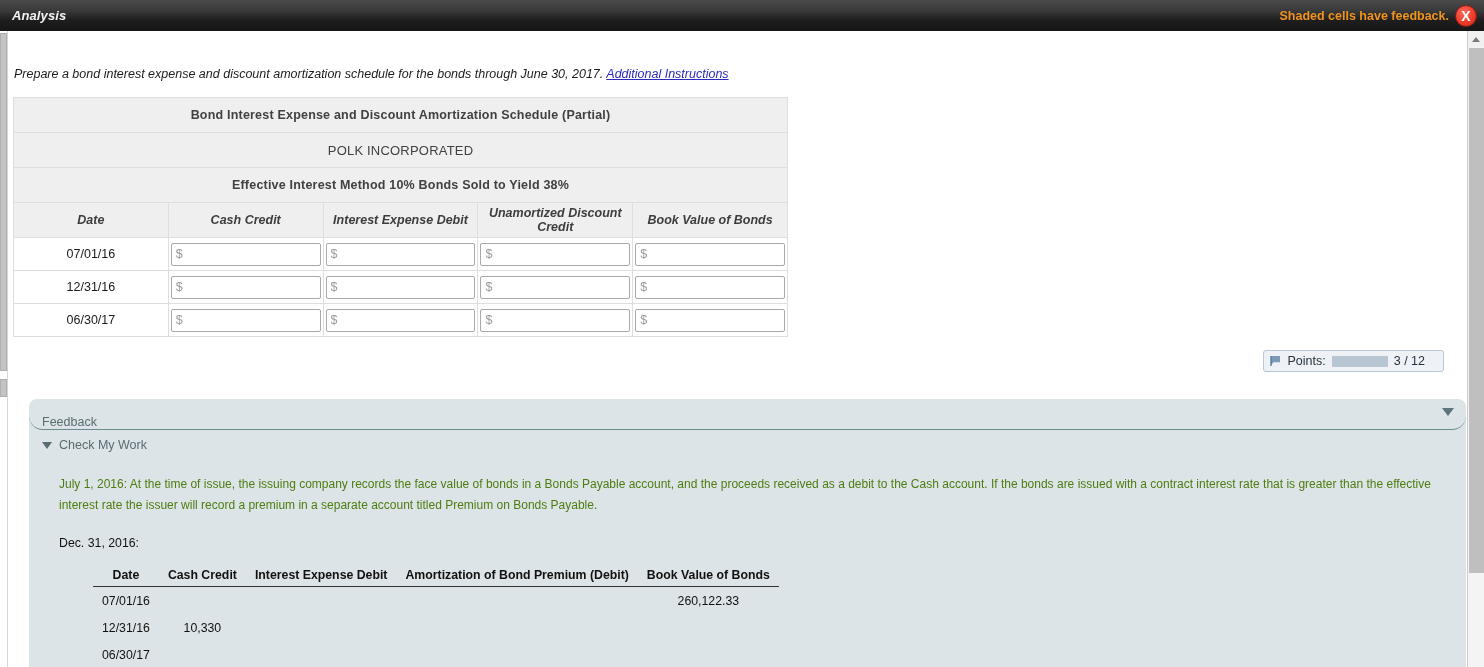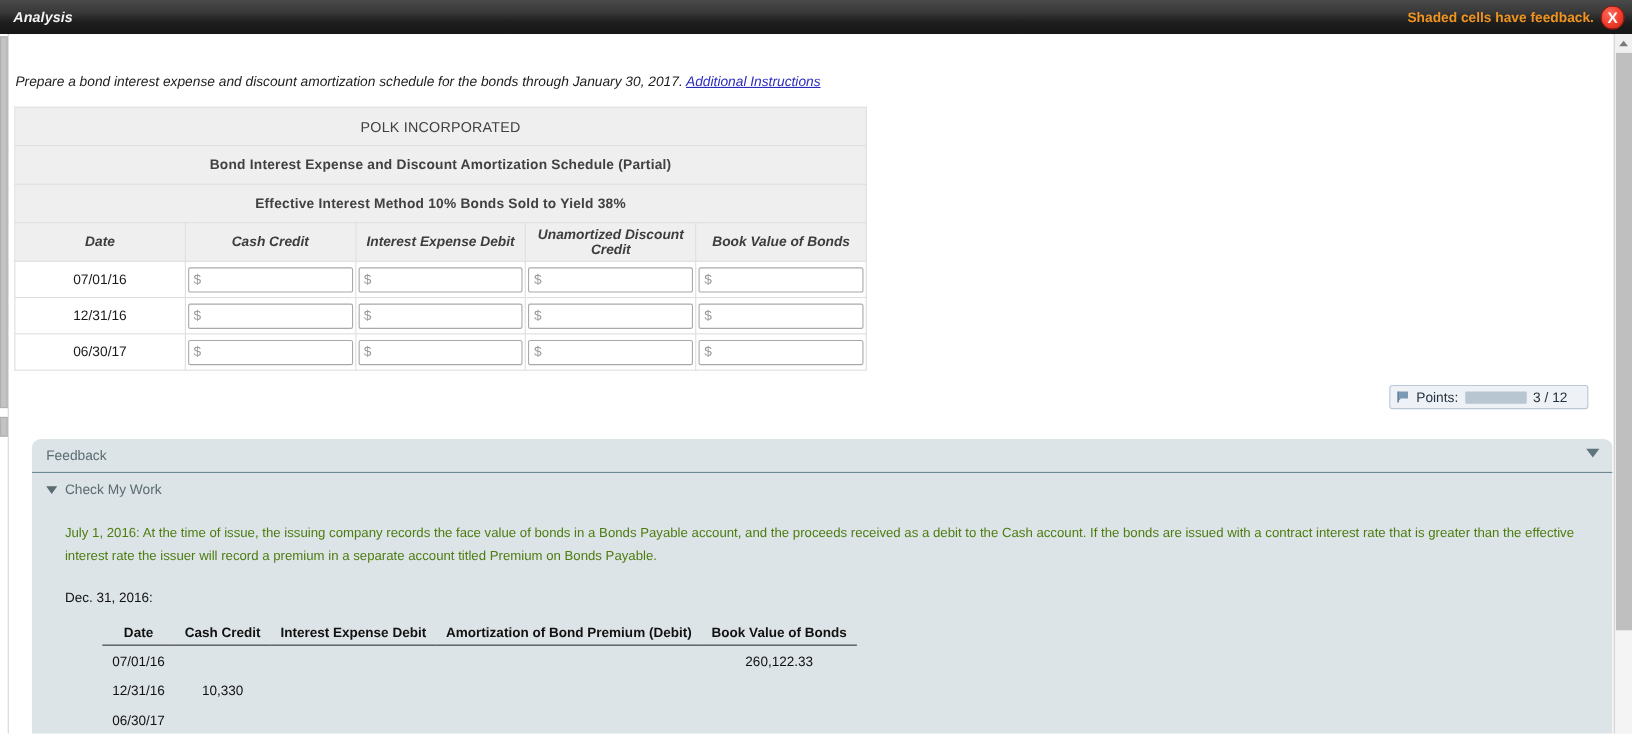--- a/index.html
+++ b/index.html
@@ -206,22 +206,23 @@
     position: absolute; left: 20px; top: 368px;
     width: 1437px; height: 268px;
     background: #dde4e7;
     border-top-left-radius: 8px;
     border-top-right-radius: 8px;
     overflow: hidden;
   }
   .feedback .fb-head {
     position: relative;
     height: 31px;
-    display: flex; align-items: center;
+    display: flex; align-items: flex-end;
     border-bottom: 1px solid #6e8a91;
+    border-radius: 14px;
   }
   .feedback .fb-head .fb-title {
     margin-left: 13px;
     font-size: 12.5px;
     color: #5a6b72;
   }
   .feedback .fb-head .fb-toggle {
     position: absolute; right: 12px; top: 9px;
     width: 0; height: 0;
     border-left: 6px solid transparent;
@@ -295,31 +296,31 @@
 <div class="right-scroll">
   <div class="arrow-up">
       <i></i>
     </div>
   <div class="rthumb"></div>
 </div>
 
 <div class="content">
 
   <div class="instructions">
-    <span>Prepare a bond interest expense and discount amortization schedule for the bonds through January 30, 2017.</span>
+    <span>Prepare a bond interest expense and discount amortization schedule for the bonds through June 30, 2017.</span>
     <a href="#">Additional Instructions</a>
   </div>
 
   <table class="sched">
     <tbody>
-        <tr class="title-row r1">
+        <tr class="title-row r2">
+      <td colspan="5">Bond Interest Expense and Discount Amortization Schedule (Partial)</td>
+    </tr>
+    <tr class="title-row r1">
       <td colspan="5">POLK INCORPORATED</td>
-    </tr>
-    <tr class="title-row r2">
-      <td colspan="5">Bond Interest Expense and Discount Amortization Schedule (Partial)</td>
     </tr>
     <tr class="title-row r3">
       <td colspan="5">Effective Interest Method 10% Bonds Sold to Yield 38%</td>
     </tr>
     <tr class="colhead">
       <td style="width:57px">Date</td>
       <td style="width:178px">Cash Credit</td>
       <td style="width:178px">Interest Expense Debit</td>
       <td style="width:178px">Unamortized Discount Credit</td>
       <td style="width:178px">Book Value of Bonds</td>

